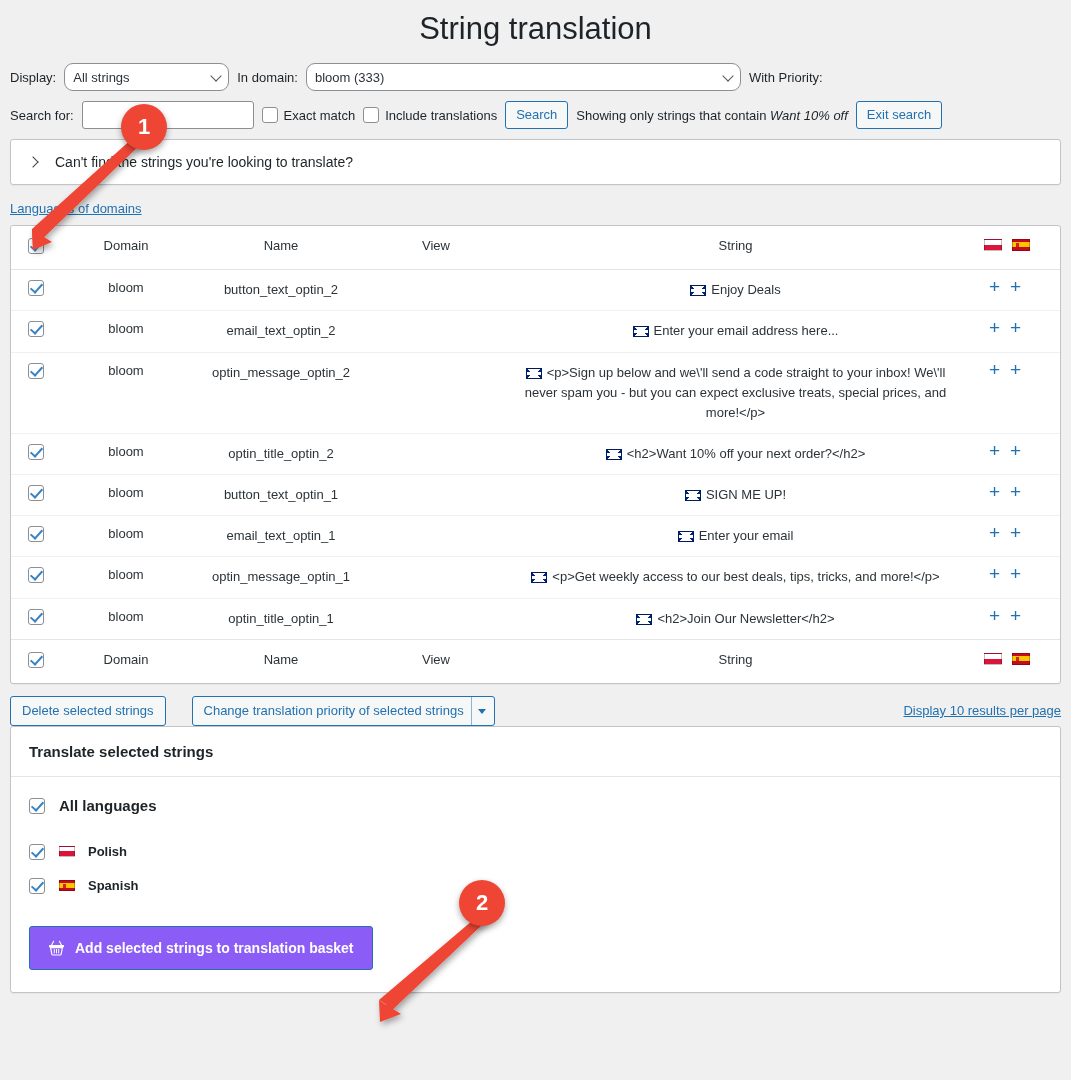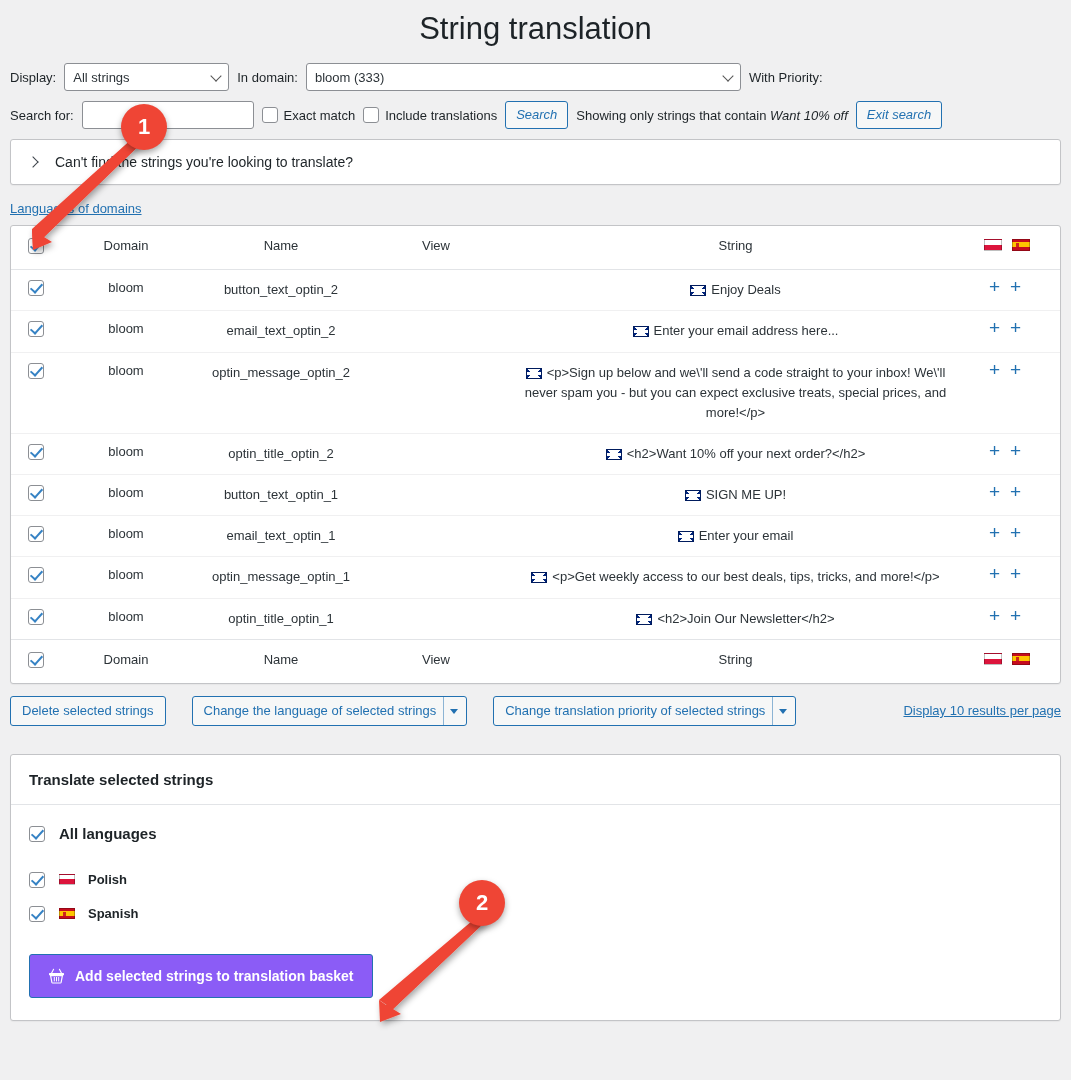--- a/index.html
+++ b/index.html
@@ -35,21 +35,21 @@
     font-size: 13px;
   }
   .filter-label { color: #1d2327; white-space: nowrap; }
 
   .select-box {
     position: relative;
     display: inline-flex;
     align-items: center;
     background: #fff;
     border: 1px solid #8c8f94;
-    border-radius: 3px;
+    border-radius: 9px;
     height: 28px;
     padding: 0 26px 0 8px;
     font-size: 13px;
     color: #2c3338;
     white-space: nowrap;
   }
   .select-box .chev {
     position: absolute;
     right: 8px;
     top: 50%;
@@ -100,21 +100,20 @@
     border: 1px solid #2271b1;
     color: #2271b1;
     border-radius: 3px;
     height: 28px;
     padding: 0 10px;
     font-size: 13px;
     font-family: "Liberation Sans", sans-serif;
     line-height: 26px;
     cursor: pointer;
     white-space: nowrap;
-    font-style: italic;
   }
   .showing-text { color: #1d2327; white-space: nowrap; }
   .showing-text i { font-style: italic; }
 
   
   .panel {
     background: #fff;
     border: 1px solid #c3c4c7;
     border-radius: 3px;
     box-shadow: 0 1px 1px rgba(0,0,0,.04);
@@ -220,21 +219,21 @@
     position:absolute; right:22px; top:0; bottom:0; width:1px; background:#2271b1; opacity:.5;
   }
   .bulk-select .tri {
     position:absolute; right:8px; top:50%; margin-top:-2px;
     width:0;height:0;border-left:4px solid transparent;border-right:4px solid transparent;
     border-top:5px solid #2271b1;
   }
   .per-page { margin-left:auto; }
 
   
-  .translate-panel { margin-top: 28px; }
+  .translate-panel { }
   .tp-head {
     padding: 16px 18px;
     border-bottom: 1px solid #e2e4e7;
     font-size: 15px;
     font-weight: 700;
     color: #1d2327;
   }
   .tp-body { padding: 20px 18px 22px 18px; }
   .lang-item { display:flex; align-items:center; gap:14px; margin-bottom: 18px; font-size:13px; font-weight:700; }
   .lang-item.all { margin-bottom: 30px; font-size: 15px; align-items: flex-end; }
@@ -417,25 +416,20 @@
             <span class="flag flag-es flag-hdr"></span>
           </td>
         </tr>
       </tfoot>
     </table>
   </div>
 
   
   <div class="bulk-row">
     <button class="bulk-btn">Delete selected strings</button>
-    <span class="bulk-select">
-      <span>Change the language of selected strings</span>
-      <span class="sep"></span>
-      <span class="tri"></span>
-    </span>
     <span class="bulk-select">
       <span>Change translation priority of selected strings</span>
       <span class="sep"></span>
       <span class="tri"></span>
     </span>
     <a class="link per-page">Display 10 results per page</a>
   </div>
 
   
   <div class="panel translate-panel">

